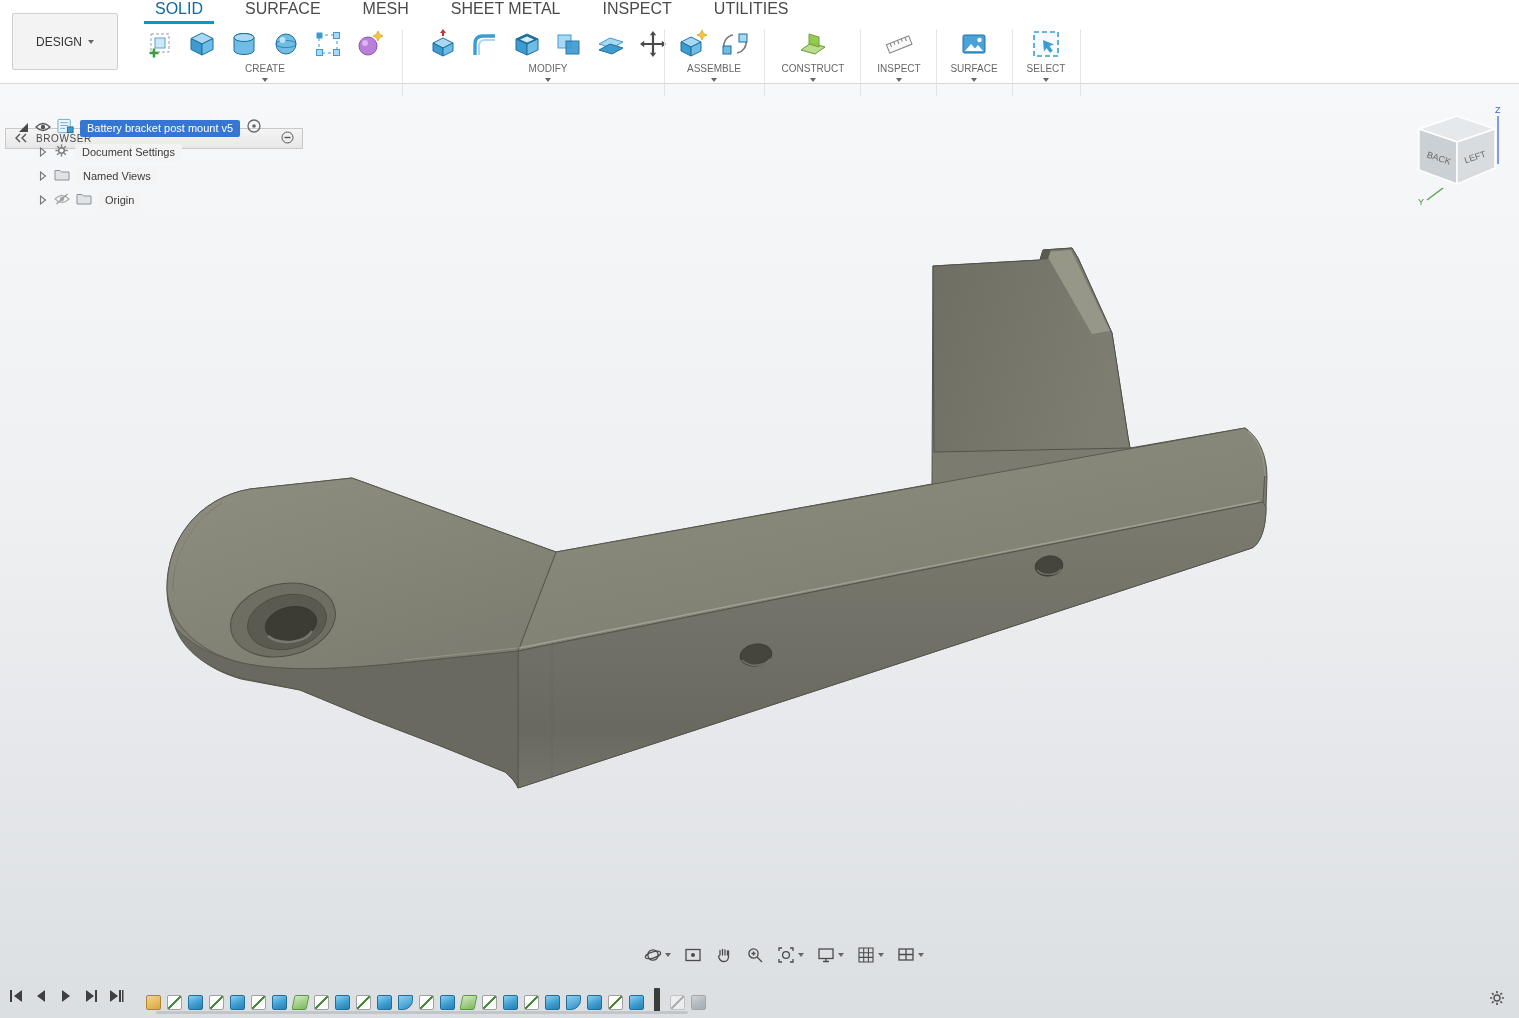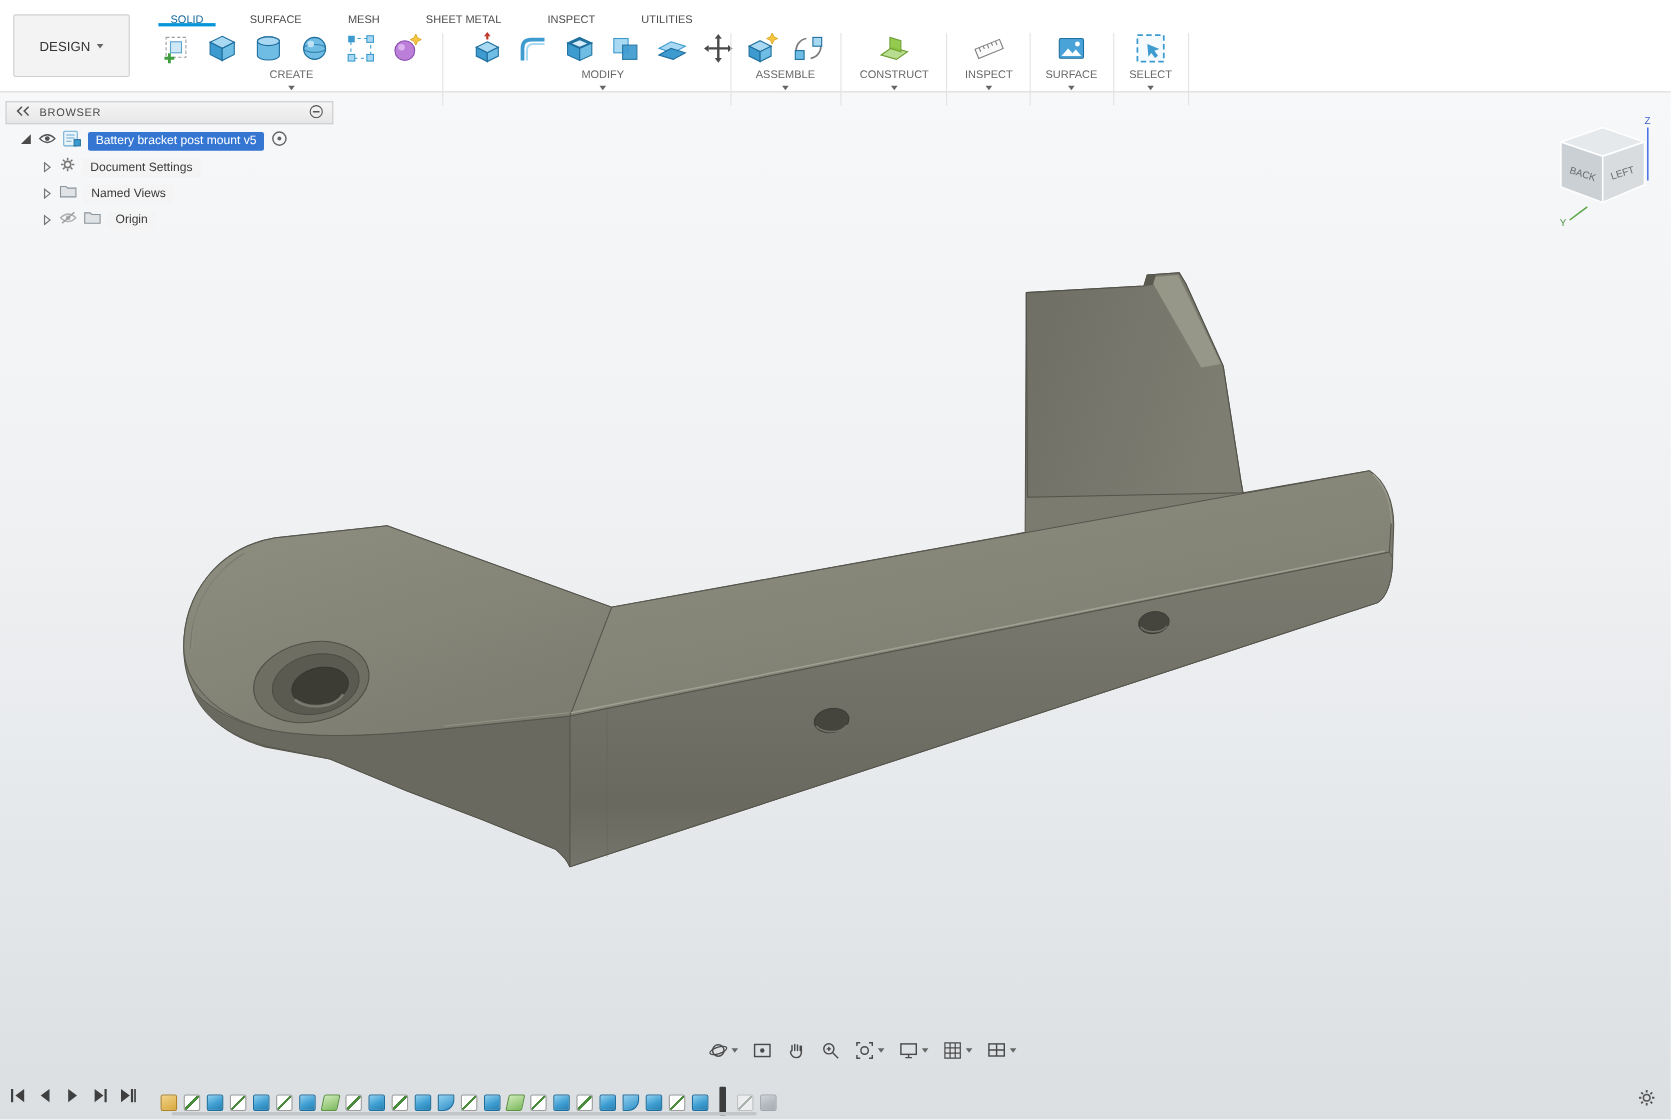--- a/index.html
+++ b/index.html
@@ -9,36 +9,36 @@
   .canvas{position:absolute;left:0;top:83px;width:1519px;height:935px;
           background:linear-gradient(180deg,#f7f8f9 0%,#eef0f2 45%,#dcdfe2 100%);}
   svg.model{position:absolute;left:0;top:0;width:1519px;height:1018px;}
   
   .topbar{position:absolute;left:0;top:0;width:1519px;height:83px;background:#ffffff;
           border-bottom:1px solid #d7d7d7;z-index:20;}
   .design-btn{position:absolute;left:12px;top:13px;width:104px;height:55px;background:#f3f3f3;
           border:1px solid #cfcfcf;border-radius:2px;display:flex;align-items:center;justify-content:center;
           gap:6px;font-size:12px;color:#333;cursor:default;}
   .tabs{position:absolute;left:134px;top:0;height:24px;display:flex;}
-  .tab{height:24px;display:flex;align-items:flex-end;padding:0 21px;font-size:10px;color:#4a4a4a;
+  .tab{height:24px;display:flex;align-items:flex-start;padding:0 21px;font-size:16px;color:#4a4a4a;
        position:relative;white-space:nowrap;}
   .tab.active{color:#11699c;}
   .tab.active::after{content:"";position:absolute;left:10px;right:10px;bottom:0;height:3px;background:#0696d7;}
   .ribbon{position:absolute;left:0;top:24px;width:1519px;height:58px;}
   .ribbon-group{position:absolute;top:0;height:58px;display:flex;flex-direction:column;align-items:center;}
   .icon-row{display:flex;gap:10px;margin-top:2px;height:36px;align-items:center;}
   .ribbon-icon{width:32px;height:32px;display:flex;align-items:center;justify-content:center;border-radius:3px;}
   .ribbon-label{font-size:10px;color:#666;margin-top:2px;display:flex;align-items:center;gap:4px;flex-direction:column;}
   .caret{width:0;height:0;border-left:3.5px solid transparent;border-right:3.5px solid transparent;
          border-top:4px solid #666;display:inline-block;}
   .divider{position:absolute;top:6px;height:66px;width:1px;background:#e3e3e3;}
   
   .panel-header{position:absolute;display:flex;align-items:center;height:21px;box-sizing:border-box;
           background:linear-gradient(#f5f5f5,#e7e7e7);border:1px solid #c8c8c8;font-size:10px;
-          color:#4a4a4a;letter-spacing:.6px;padding:0 8px;gap:8px;z-index:15;}
+          color:#4a4a4a;letter-spacing:.6px;padding:0 8px;gap:8px;z-index:15;margin-top:36px;}
   .panel-header .sp{flex:1;}
   .browser-tree{position:absolute;left:5px;top:116px;width:298px;z-index:15;}
   .trow{display:flex;align-items:center;height:24px;gap:6px;}
   .chip{font-size:11px;color:#3a3a3a;background:rgba(243,243,243,.95);padding:2px 7px;border-radius:2px;
         white-space:nowrap;line-height:13px;}
   .chip.selected{background:#3576d2;color:#fff;}
   .arrow{width:10px;display:flex;justify-content:center;}
   
   .viewcube{position:absolute;left:1405px;top:102px;width:104px;height:108px;z-index:15;}
   

